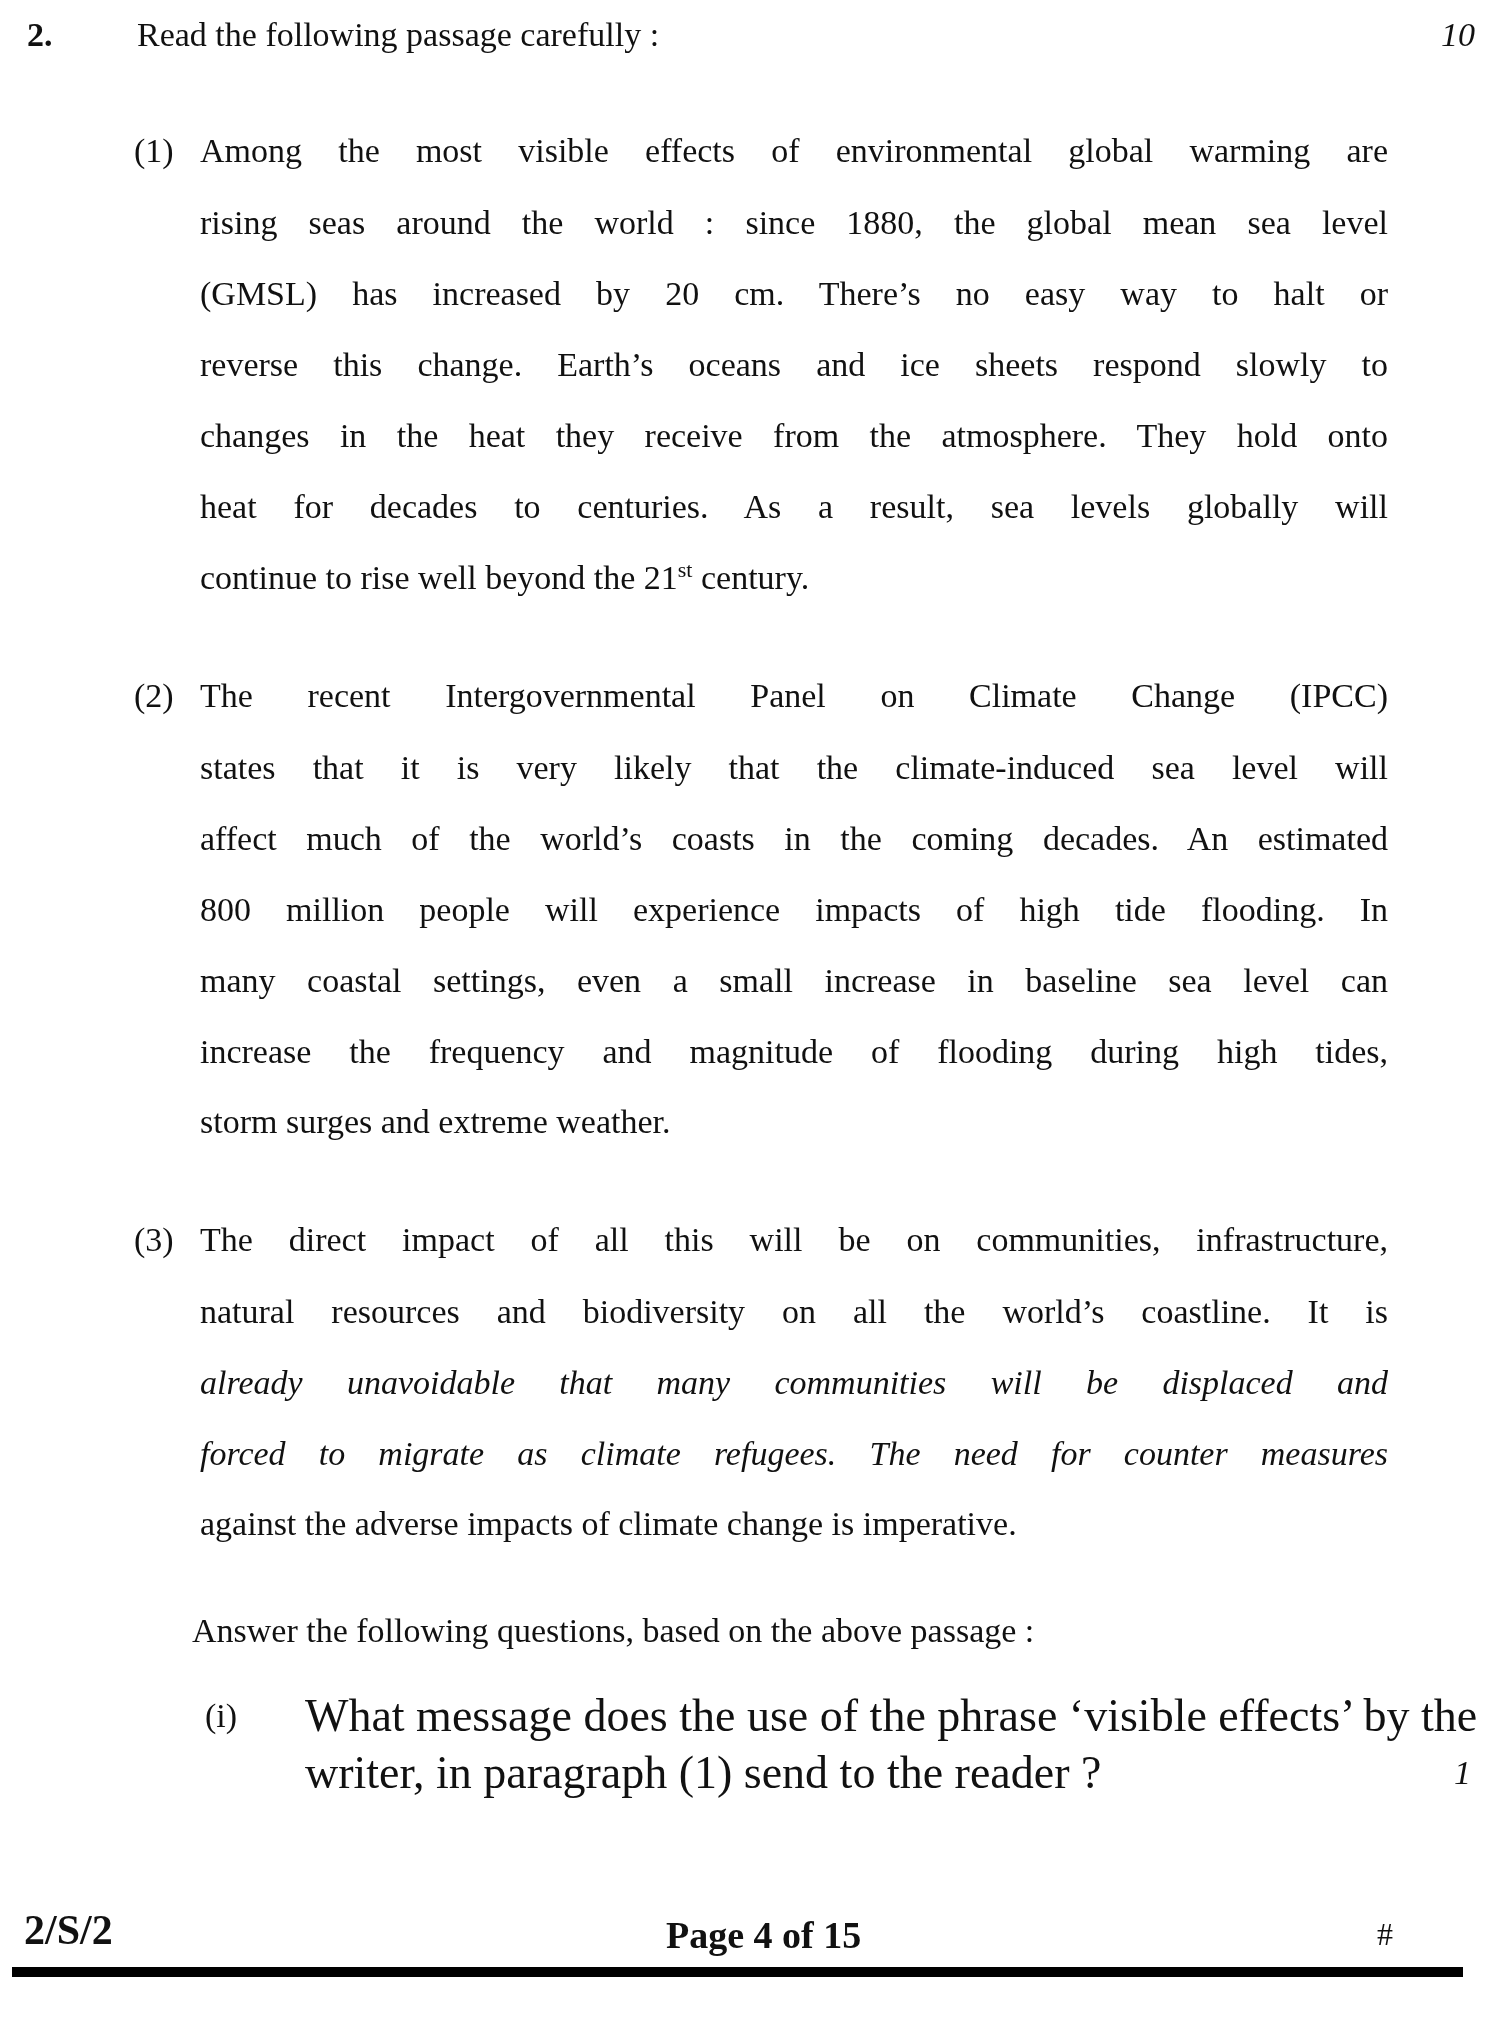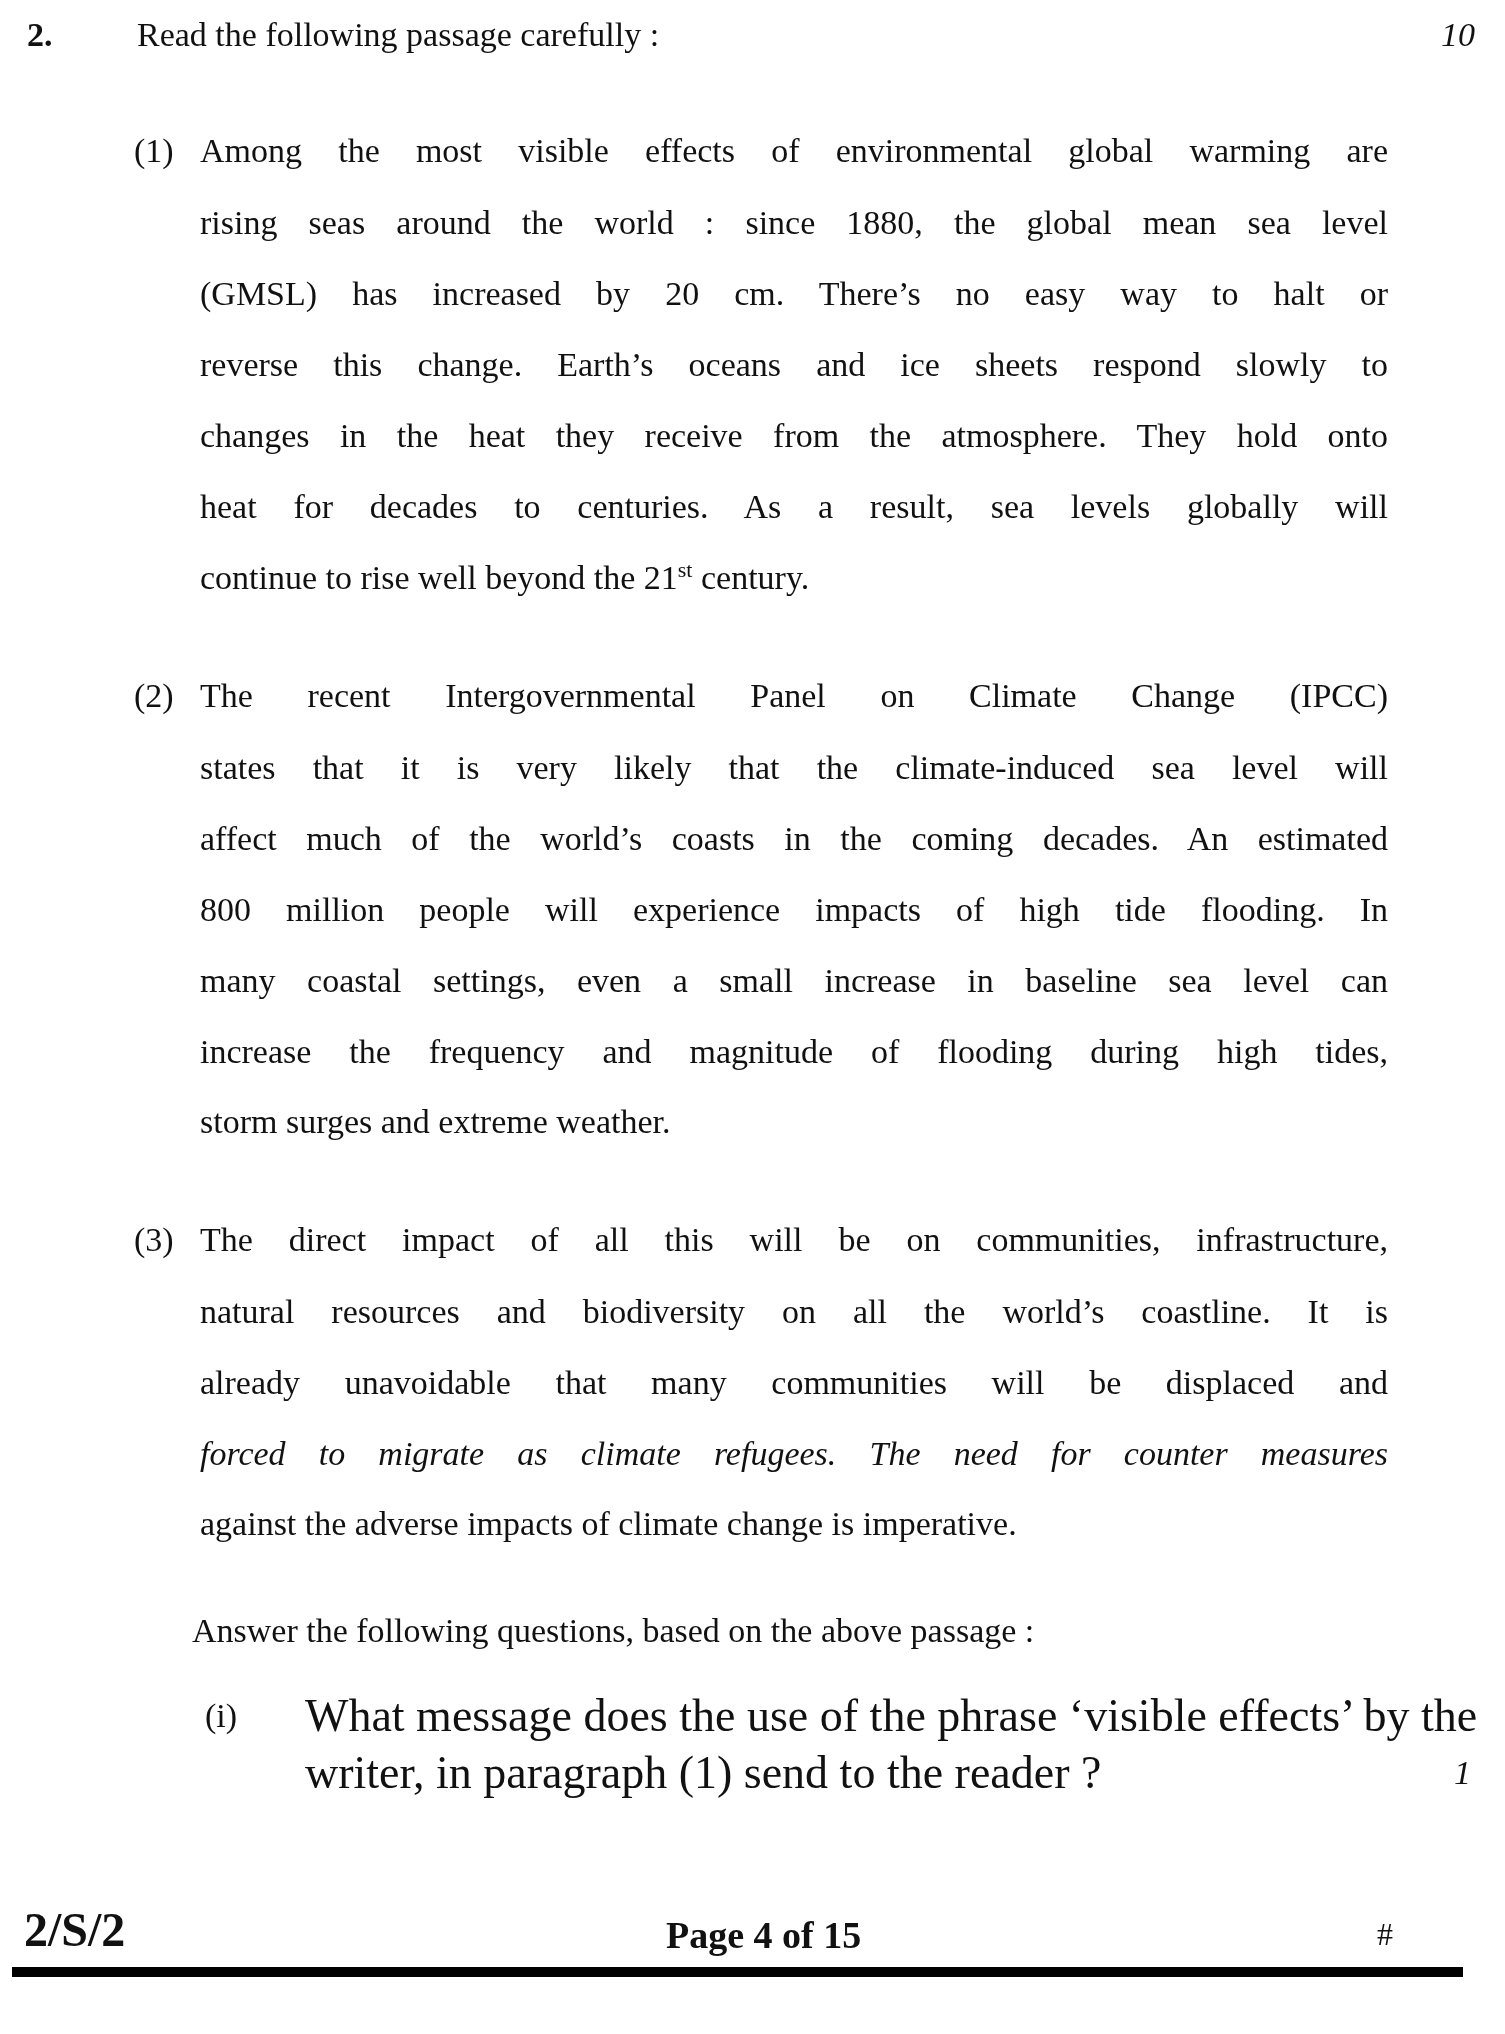--- a/index.html
+++ b/index.html
@@ -46,30 +46,30 @@
   <div class="line" style="top:890px;">800 million people will experience impacts of high tide flooding. In</div>
   <div class="line" style="top:961px;">many coastal settings, even a small increase in baseline sea level can</div>
   <div class="line" style="top:1032px;">increase the frequency and magnitude of flooding during high tides,</div>
   <div class="line last" style="top:1102px;">storm surges and extreme weather.</div>
 </div>
 
 <div>
   <div class="num" style="top:1220px;">(3)</div>
   <div class="line" style="top:1220px;">The direct impact of all this will be on communities, infrastructure,</div>
   <div class="line" style="top:1292px;">natural resources and biodiversity on all the world’s coastline. It is</div>
-  <div class="line" style="top:1363px;">already unavoidable that many communities will be displaced and</div>
+  <div class="line" style="top:1363px;font-style:italic;">already unavoidable that many communities will be displaced and</div>
   <div class="line" style="top:1434px;font-style:italic;">forced to migrate as climate refugees. The need for counter measures</div>
   <div class="line last" style="top:1504px;">against the adverse impacts of climate change is imperative.</div>
 </div>
 
 <div class="abs txt" style="left:192px; top:1611px;">Answer the following questions, based on the above passage :</div>
 
 <div>
   <div class="abs txt" style="left:205px; top:1696px;">(i)</div>
   <div class="qline" style="top:1696px;">What message does the use of the phrase ‘visible effects’ by the</div>
   <div class="qline last" style="top:1753px;">writer, in paragraph (1) send to the reader ?</div>
   <div class="abs txt ital" style="right:34px; top:1753px;">1</div>
 </div>
 
-<div class="abs footer" style="left:24px; top:1906px; font-size:48px; line-height:48px;">2/S/2</div>
+<div class="abs footer" style="left:24px; top:1906px; font-size:42px; line-height:48px;">2/S/2</div>
 <div class="abs footer" style="left:666px; top:1915px; font-size:38px; line-height:40px;">Page 4 of 15</div>
 <div class="abs footer" style="left:1377px; top:1914px; font-size:32px; line-height:40px; font-weight:normal;">#</div>
 <div class="rule"></div>
 
 </body></html>

